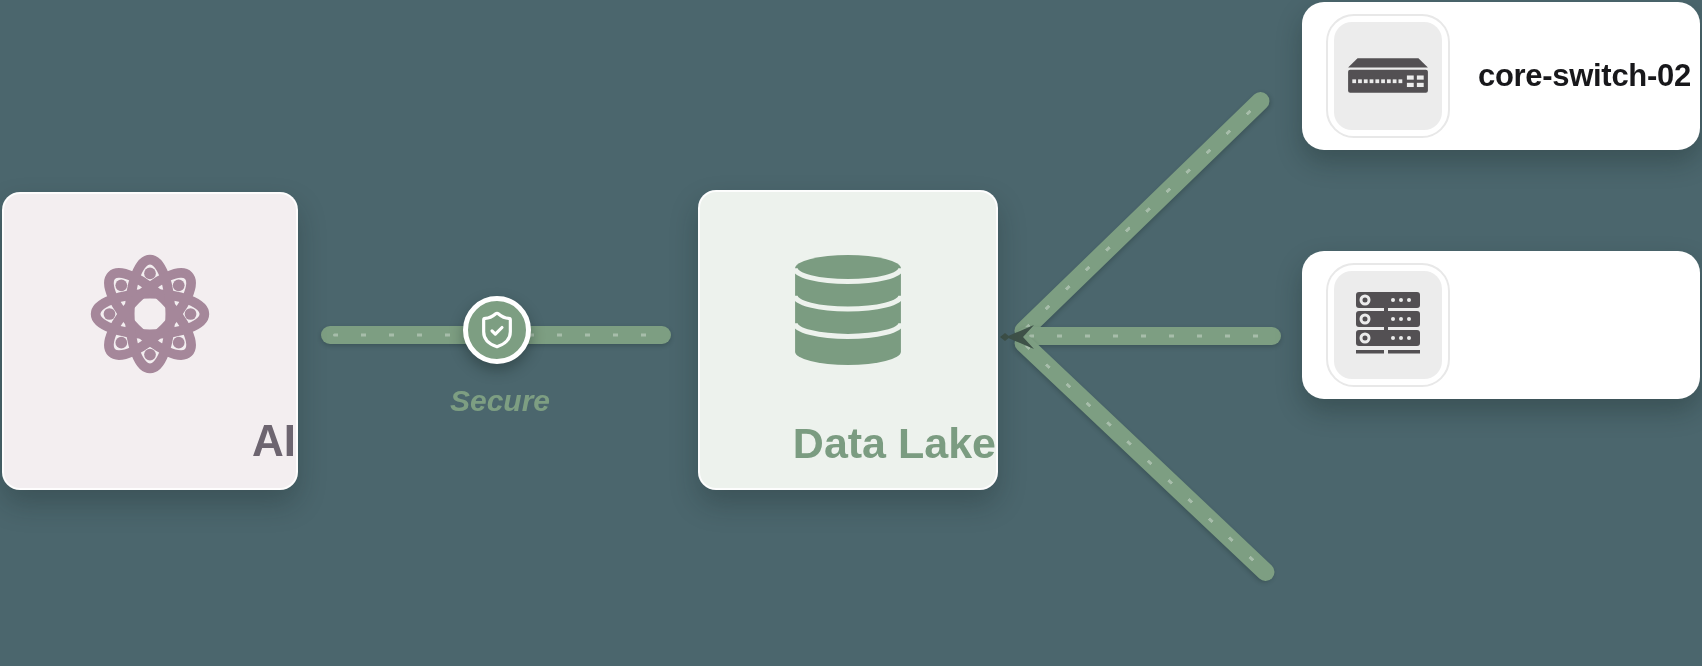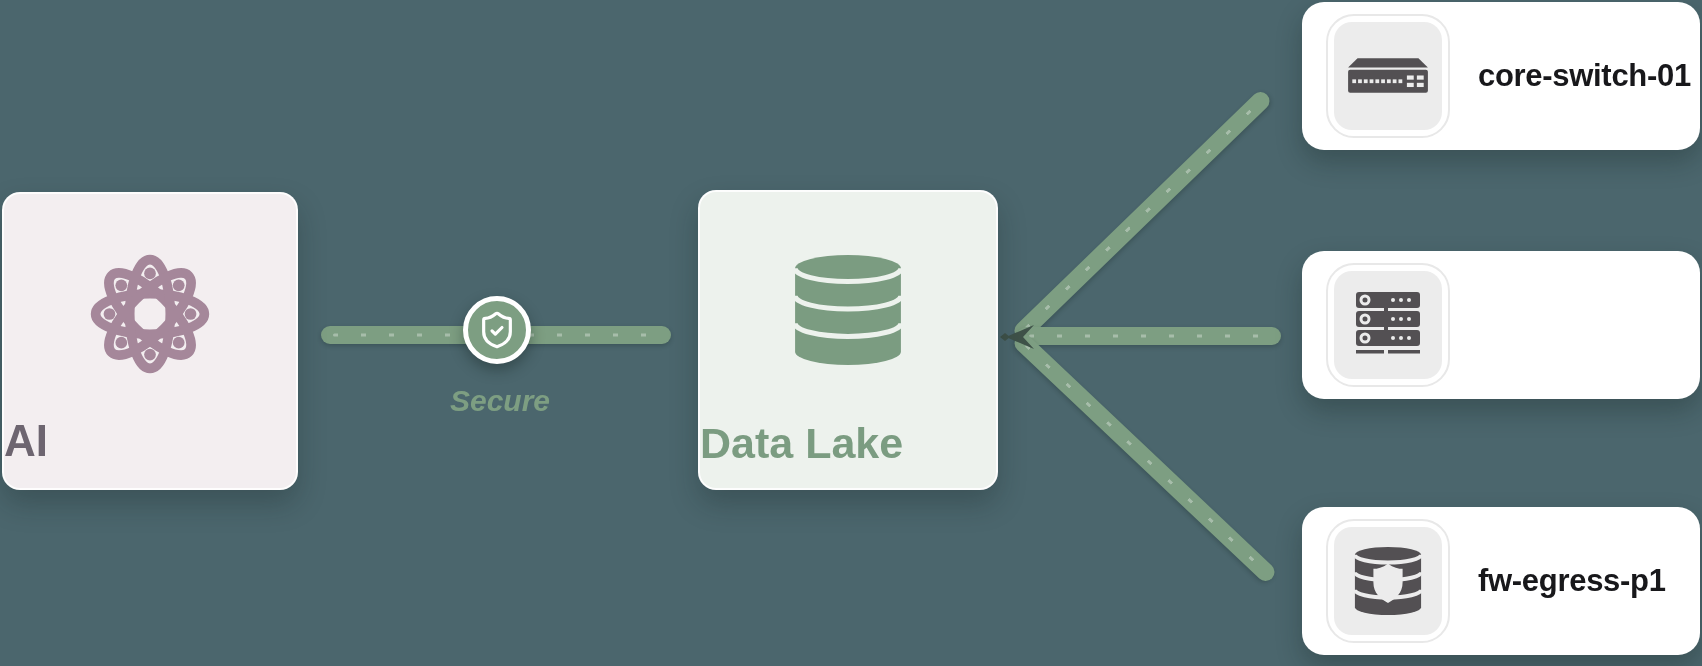--- a/index.html
+++ b/index.html
@@ -44,21 +44,21 @@
     position:absolute;box-sizing:border-box;border-radius:18px;
     border:2px solid rgba(255,255,255,.85);
     box-shadow:0 14px 28px rgba(14,28,26,.25);
   }
   .node-ai{left:2px;top:192px;width:296px;height:298px;background:#f3eef0;}
   .node-lake{left:698px;top:190px;width:300px;height:300px;background:#edf2ed;}
   .node .node-icon{position:absolute;left:50%;transform:translateX(-50%);}
   .node-ai .node-icon{top:56px;}
   .node-lake .node-icon{top:60px;}
   .node-label{
-    position:absolute;left:0;width:100%;text-align:left;
+    position:absolute;left:0;width:100%;text-align:right;
     font-weight:bold;line-height:50px;
   }
   .node-ai .node-label{top:222px;font-size:44px;color:#6d6570;}
   .node-lake .node-label{top:226px;font-size:43px;color:#7b9c81;}
 
   
   .card{
     position:absolute;left:1302px;width:398px;height:148px;
     background:#ffffff;border-radius:22px;
     box-shadow:0 12px 26px rgba(14,28,26,.28);
@@ -155,21 +155,21 @@
             <rect x="44.5" y="21.2" width="3.6" height="3.6"></rect>
             <rect x="50" y="21.2" width="3.6" height="3.6"></rect>
             <rect x="58" y="17.5" width="6.5" height="4"></rect>
             <rect x="67.5" y="17.5" width="6.5" height="4"></rect>
             <rect x="58" y="24.5" width="6.5" height="4"></rect>
             <rect x="67.5" y="24.5" width="6.5" height="4"></rect>
           </g>
         </svg>
       </div>
     </div>
-    <div class="card-label">core-switch-01</div>
+    <div class="card-label">core-switch-02</div>
   </div>
 
   <div class="card c2">
     <div class="tile">
       <div class="tile-inner">
         <svg width="66" height="70" viewBox="0 0 66 68">
           <g fill="#535053">
             <rect x="1" y="1" width="64" height="16" rx="3"></rect>
             <rect x="1" y="20" width="64" height="16" rx="3"></rect>
             <rect x="1" y="39" width="64" height="16" rx="3"></rect>
@@ -192,30 +192,14 @@
               <circle cx="54" cy="28" r="2"></circle>
             <circle cx="38" cy="47" r="2"></circle>
               <circle cx="46" cy="47" r="2"></circle>
               <circle cx="54" cy="47" r="2"></circle>
           </g>
         </svg>
       </div>
     </div>
   </div>
 
-  <div class="card c3">
-    <div class="tile">
-      <div class="tile-inner">
-        <svg width="72" height="74" viewBox="0 0 74 76">
-          <path fill="#535053" d="M3 11 a34 8 0 0 1 68 0 v54 a34 8 0 0 1 -68 0 z"></path>
-          <g fill="none" stroke="#ececec" stroke-width="4">
-            <path d="M3 11 a34 8 0 0 0 68 0"></path>
-            <path d="M3 29 a34 8 0 0 0 68 0"></path>
-            <path d="M3 47 a34 8 0 0 0 68 0"></path>
-          </g>
-          <path fill="#ececec" d="M37 20 c5.5 4.5 11 5.5 15 5.5 v14 c0 11 -7 16.5 -15 21 c-8 -4.5 -15 -10 -15 -21 v-14 c4 0 9.5 -1 15 -5.5 z"></path>
-        </svg>
-      </div>
-    </div>
-    <div class="card-label">fw-egress-p1</div>
-  </div>
 
 </div>
 
 </body></html>

